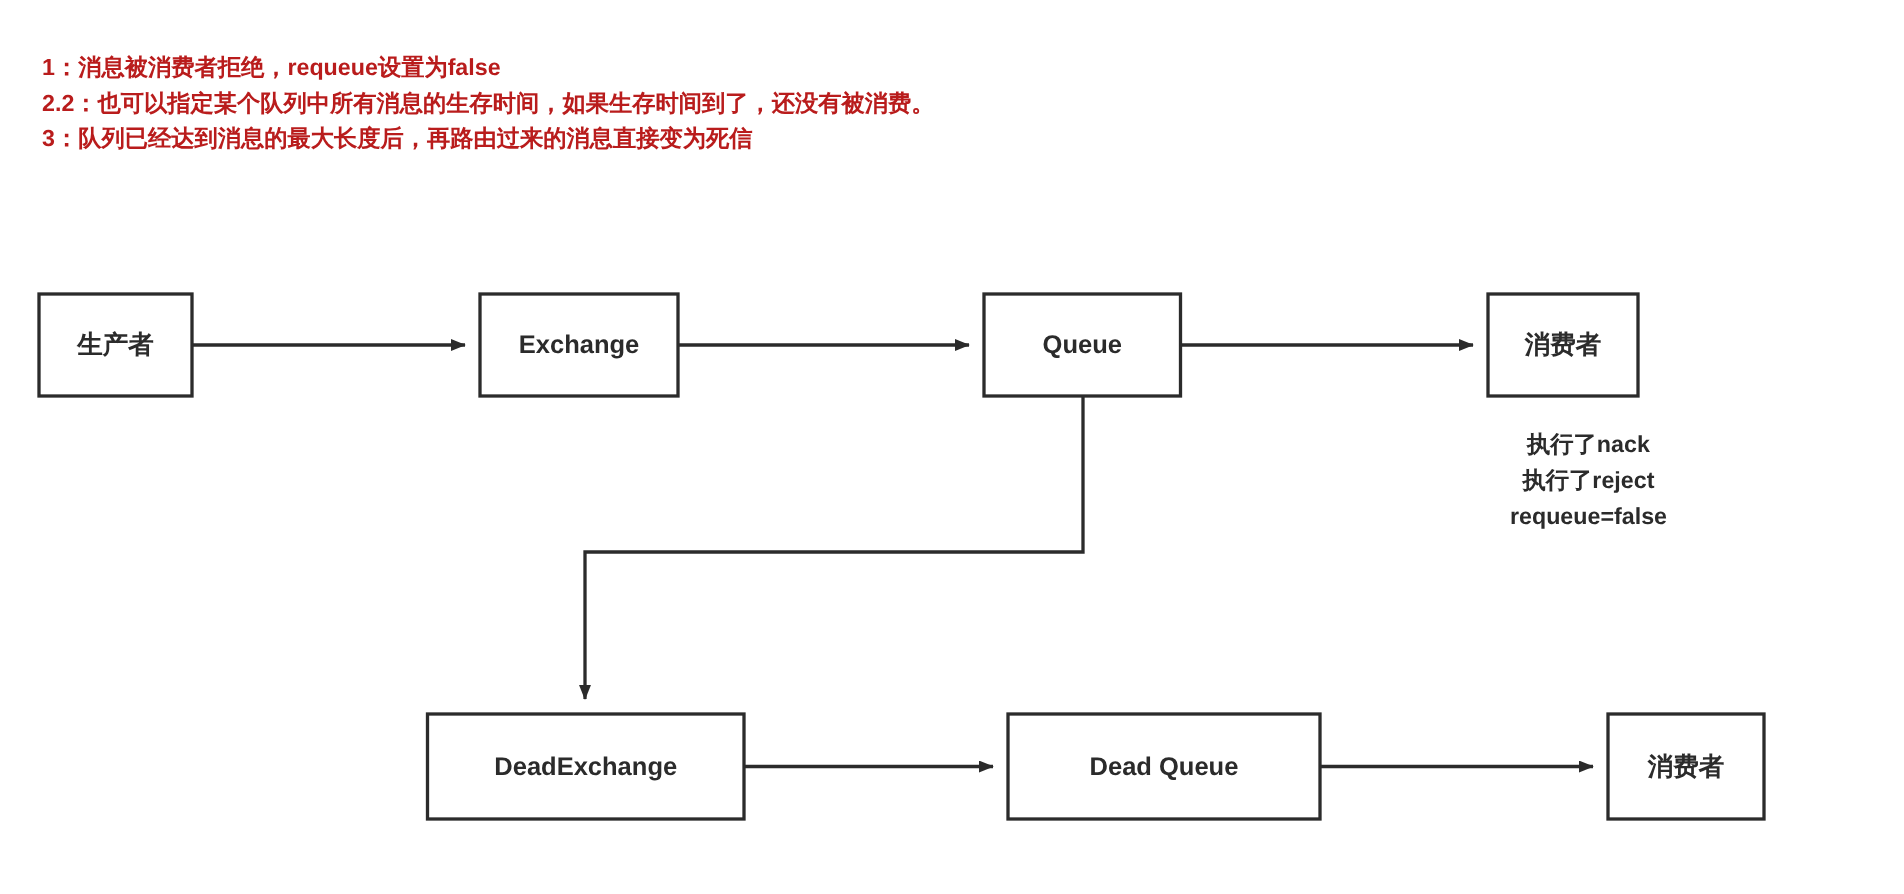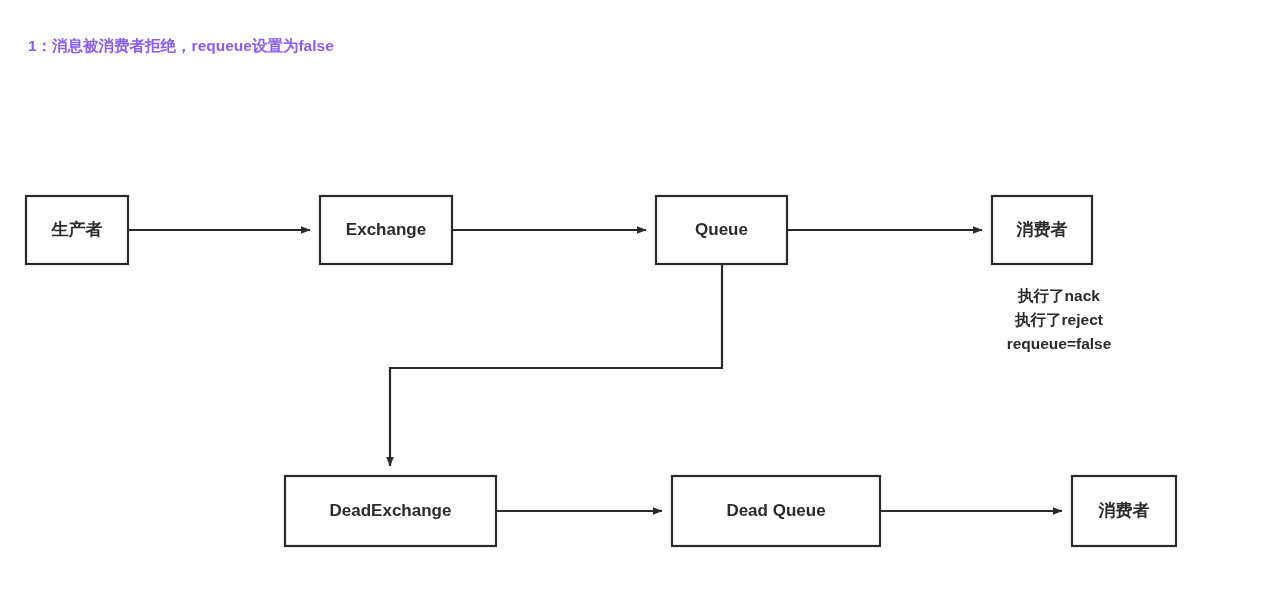--- a/index.html
+++ b/index.html
@@ -18,21 +18,21 @@
   #notes {
     position: absolute;
     left: 28px;
     top: 34px;
     width: 1180px;
   }
   .note-line {
     font-size: 15.5px;
     font-weight: bold;
     line-height: 23.5px;
-    color: #8b5cf6;
+    color: #b91c1c;
     white-space: nowrap;
     letter-spacing: 0px;
   }
   #diagram {
     position: absolute;
     left: 0;
     top: 0;
     width: 1269px;
     height: 596px;
   }
@@ -62,20 +62,22 @@
     font-weight: bold;
     fill: #2b2b2b;
     text-anchor: middle;
   }
 </style>
 </head>
 <body>
 
 <div id="notes">
   <div class="note-line">1：消息被消费者拒绝，requeue设置为false</div>
+  <div class="note-line">2.2：也可以指定某个队列中所有消息的生存时间，如果生存时间到了，还没有被消费。</div>
+  <div class="note-line">3：队列已经达到消息的最大长度后，再路由过来的消息直接变为死信</div>
 </div>
 
 <svg id="diagram" viewBox="0 0 1269 596">
   <defs>
     <marker id="arrowhead" markerWidth="10" markerHeight="8" refX="9.4" refY="4" orient="auto" markerUnits="userSpaceOnUse">
       <path d="M 0 0 L 10 4 L 0 8 z" fill="#2b2b2b"></path>
     </marker>
   </defs>
   <g id="edges-layer">
       <path class="edge-line" d="M 128 230 L 310 230" stroke="#2b2b2b" marker-end="url(#arrowhead)"></path>

